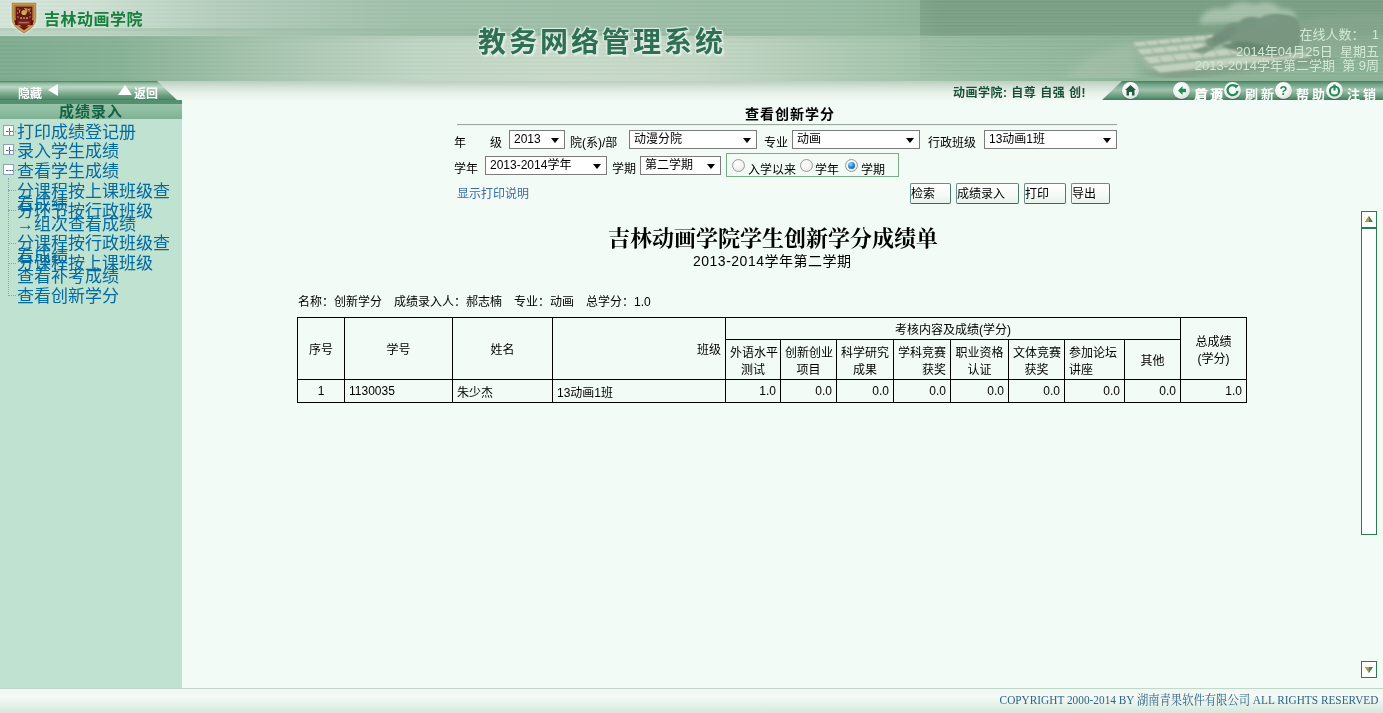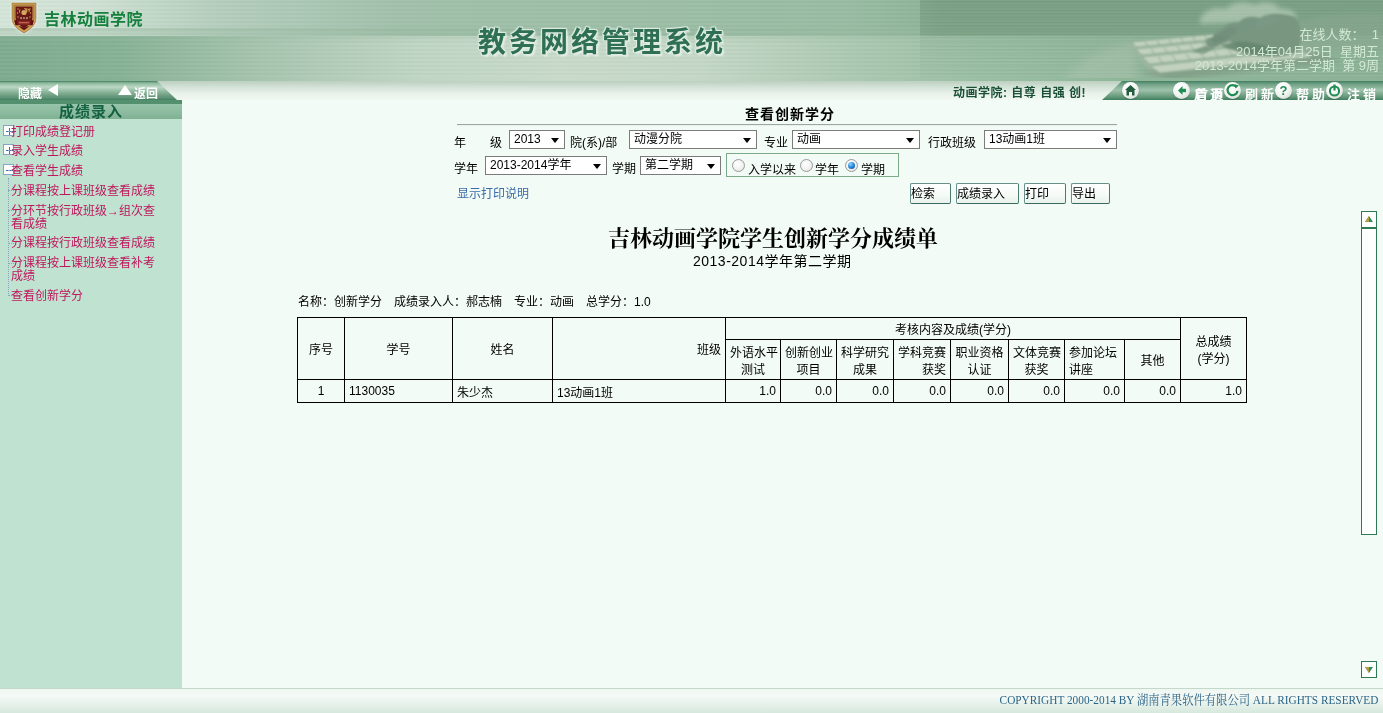--- a/index.html
+++ b/index.html
@@ -36,21 +36,21 @@
 #marq{position:absolute;left:953px;top:2px;font-size:12px;color:#194f35;font-weight:bold;letter-spacing:0.5px}
 .tri-l{width:0;height:0;border-top:6px solid transparent;border-bottom:6px solid transparent;border-right:10px solid #fff;position:absolute;top:3px}
 .tri-u{width:0;height:0;border-left:7px solid transparent;border-right:7px solid transparent;border-bottom:10px solid #fff;position:absolute;top:4px}
 .nicon{position:absolute;top:1px;width:17px;height:17px;border-radius:50%;background:radial-gradient(circle at 40% 32%,#ffffff 0,#f4f6f4 45%,#d9ded9 80%,#c9cfc9 100%);box-shadow:0 1px 1px rgba(30,70,50,.4)}
 .nlabel{position:absolute;top:3px;color:#fff;font-size:13px;font-weight:bold;letter-spacing:3px}
 #sidestrip{position:absolute;left:0;top:100px;width:182px;height:4px;background:linear-gradient(180deg,#npx 0,#4e8a68 100%);background:#54906d}
 
 #side{position:absolute;left:0;top:104px;width:182px;height:586px;background:#c0e2d1}
 #sidebar-hd{position:absolute;left:0;top:0;width:182px;height:15px;background:linear-gradient(180deg,#97c4ab 0,#8bbb9e 60%,#7fb092 100%);
  text-align:center;font-size:15px;font-weight:bold;color:#156242;line-height:15px;letter-spacing:1px}
-.mi{position:absolute;left:11px;width:160px;font-size:12px;line-height:13px;color:#be185d}
+.mi{position:absolute;left:17px;width:160px;font-size:17px;line-height:13px;color:#0369a1}
 .pm{position:absolute;left:3px;width:11px;height:11px;background:#fff;border:1px solid #8aa3c0}
 .pm i{position:absolute;left:2px;top:5px;width:7px;height:1px;background:#4868b0}
 .pm.plus b{position:absolute;left:5px;top:2px;width:1px;height:7px;background:#4868b0}
 .dots{position:absolute;left:8px;width:8px;border-bottom:1px dotted #8aa3c0}
 
 #main{position:absolute;left:182px;top:100px;width:1178px;height:590px;background:#f2fbf5}
 #gutter{position:absolute;left:1360px;top:100px;width:23px;height:590px;background:#f2fbf5}
 .sb-box{position:absolute;left:1361px;width:16px;border:1px solid #2c7a54;background:#fcfffd}
 .sel{position:absolute;height:19px;background:#fff;border:1px solid #7b7b7b;font-size:12px;line-height:17px;padding-left:4px;white-space:nowrap}
 .sel:after{content:"";position:absolute;right:5px;top:7px;border-left:4px solid transparent;border-right:4px solid transparent;border-top:5px solid #000}

